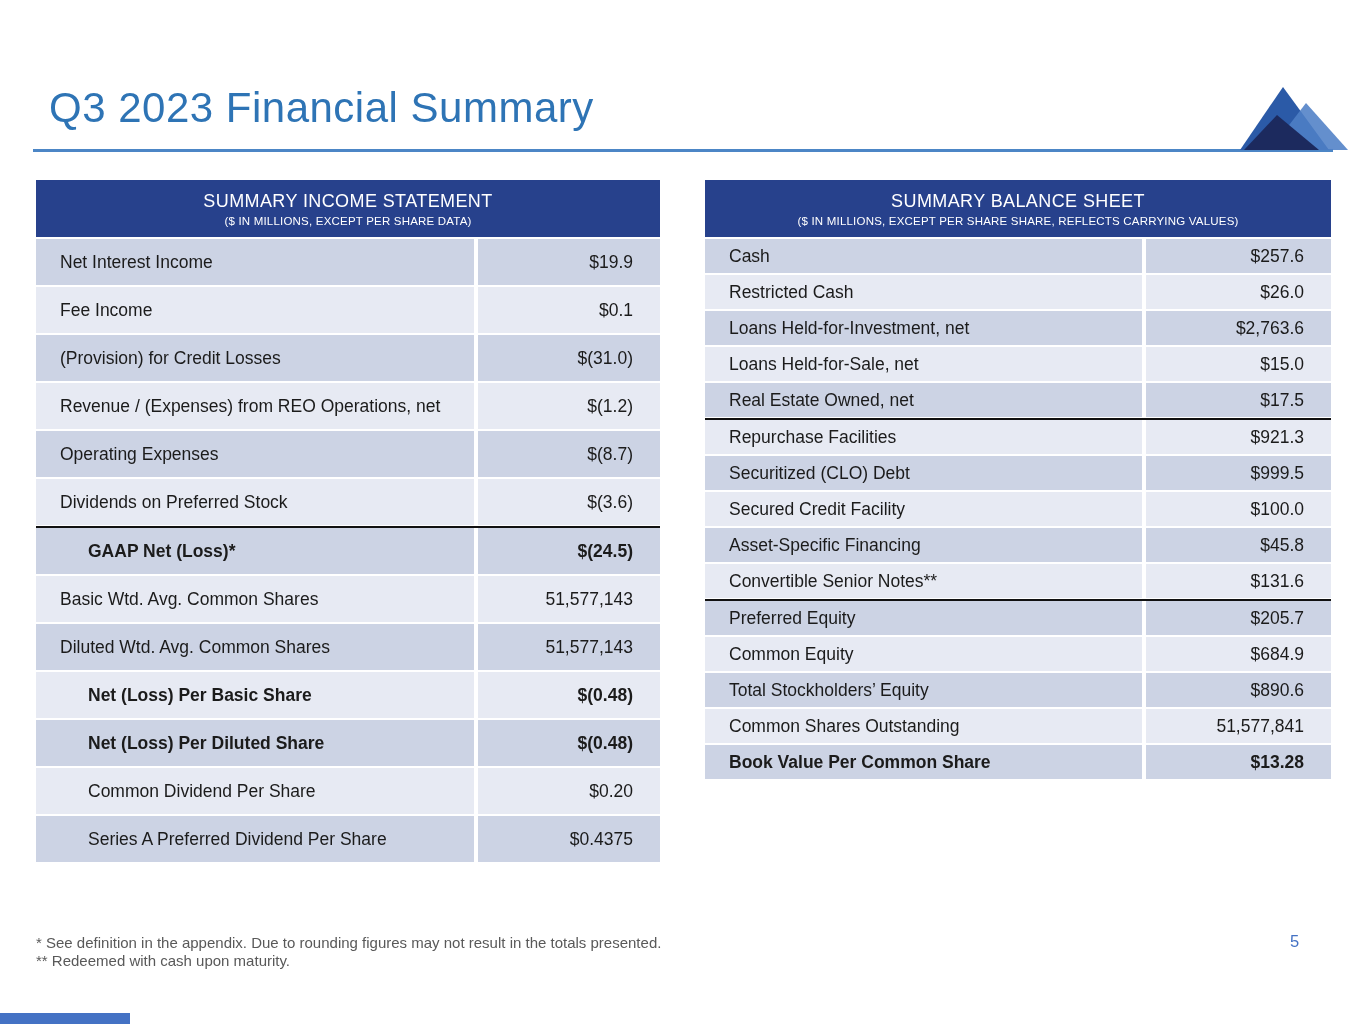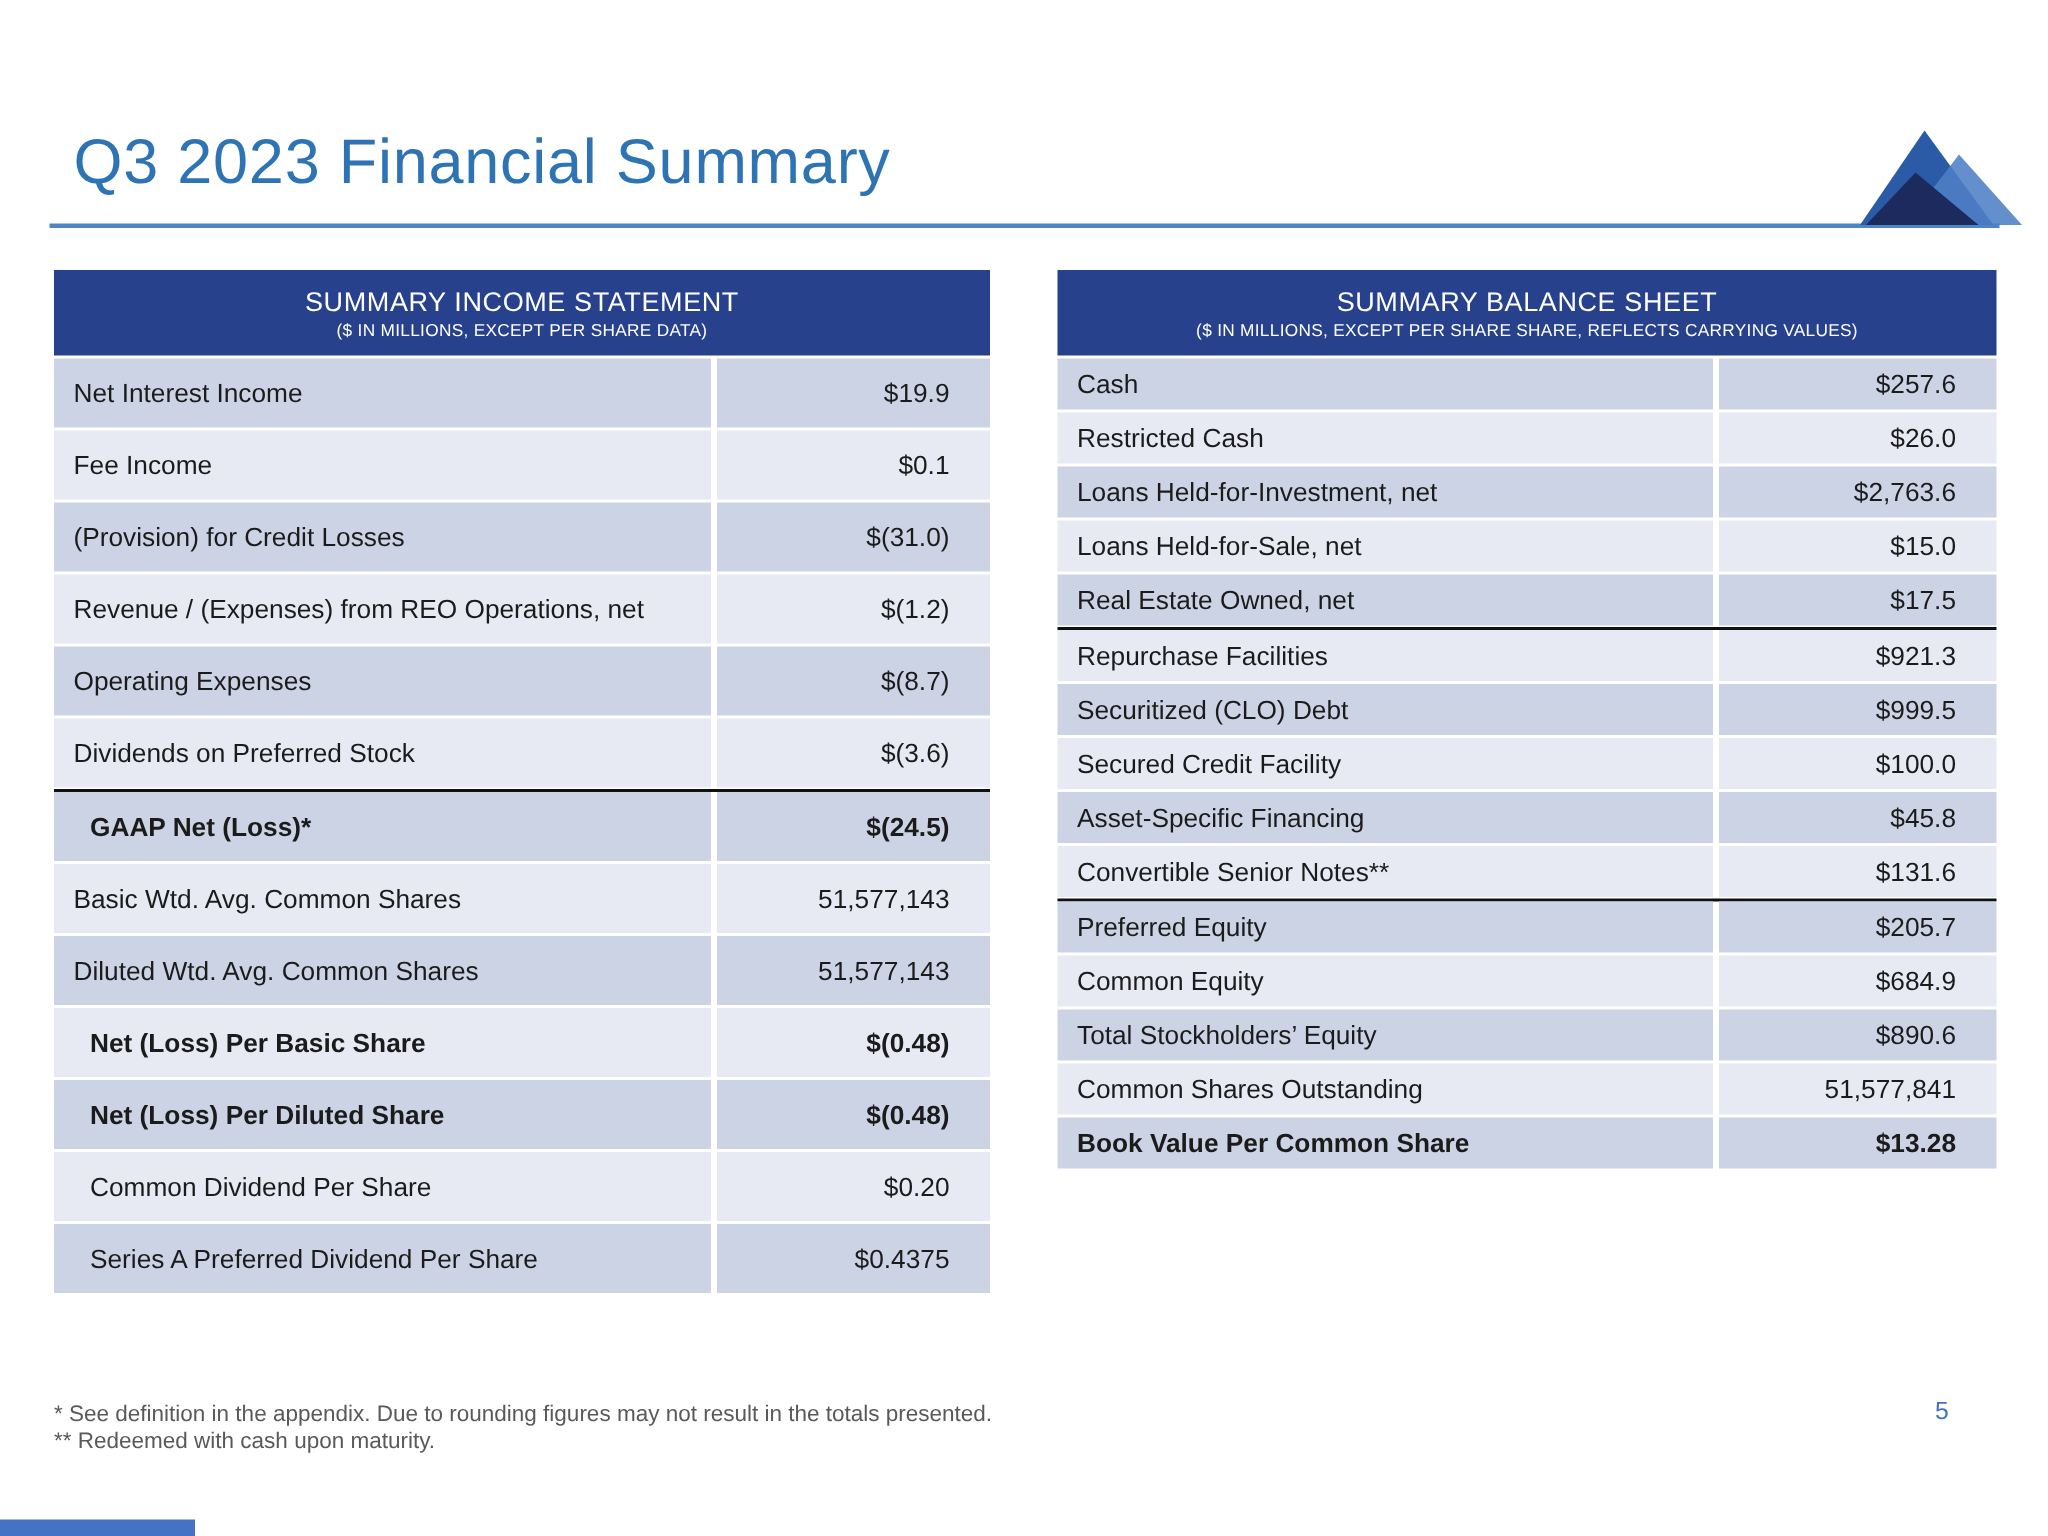--- a/index.html
+++ b/index.html
@@ -30,33 +30,33 @@
     gap:3px;text-align:center;
   }
   .tbl-header .t{font-size:18px;font-weight:500;letter-spacing:.4px;}
   .tbl-header .s{font-size:11.5px;font-weight:400;letter-spacing:.2px;}
   .row{
     display:flex;gap:4px;background:#fff;margin-top:2px;align-items:stretch;
   }
   .left .row{height:46px;}
   .right .row{height:34px;}
   .row .cell-label{
-    flex:1;display:flex;align-items:center;padding-left:13px;
+    flex:1;display:flex;align-items:center;padding-left:24px;
     font-size:17.5px;color:var(--text);background:var(--bg);
   }
   .row .cell-value{
     display:flex;align-items:center;justify-content:flex-end;padding-right:27px;
     font-size:17.5px;color:var(--text);background:var(--bg);
   }
   .left .row .cell-value{width:155px;}
   .right .row .cell-value{width:158px;}
   .row.dark{--bg:var(--row-dark);}
   .row.light{--bg:var(--row-light);}
   .row.bold .cell-label,.row.bold .cell-value{font-weight:700;}
-  .row.indent .cell-label{padding-left:24px;}
+  .row.indent .cell-label{padding-left:52px;}
   .row.sep{margin-top:1px;border-top:2.5px solid #111111;text-align:right;}
   .footnotes{position:absolute;left:36px;top:934px;color:var(--footnote);
     font-size:15px;line-height:18px;}
   .page-number{position:absolute;left:1290px;top:932px;color:var(--pagenum);
     font-size:16.5px;}
   .footer-bar{position:absolute;left:0;bottom:0;width:130px;height:11px;
     background:var(--footerbar);}
 </style>
 </head>
 <body style="--header-bg: #27418C; --row-dark: #CCD3E4; --row-light: #E7EAF3; --title-color: #2E74B5; --accent-line: #4C86C6; --pagenum: #4472C4; --footerbar: #4472C4;">

